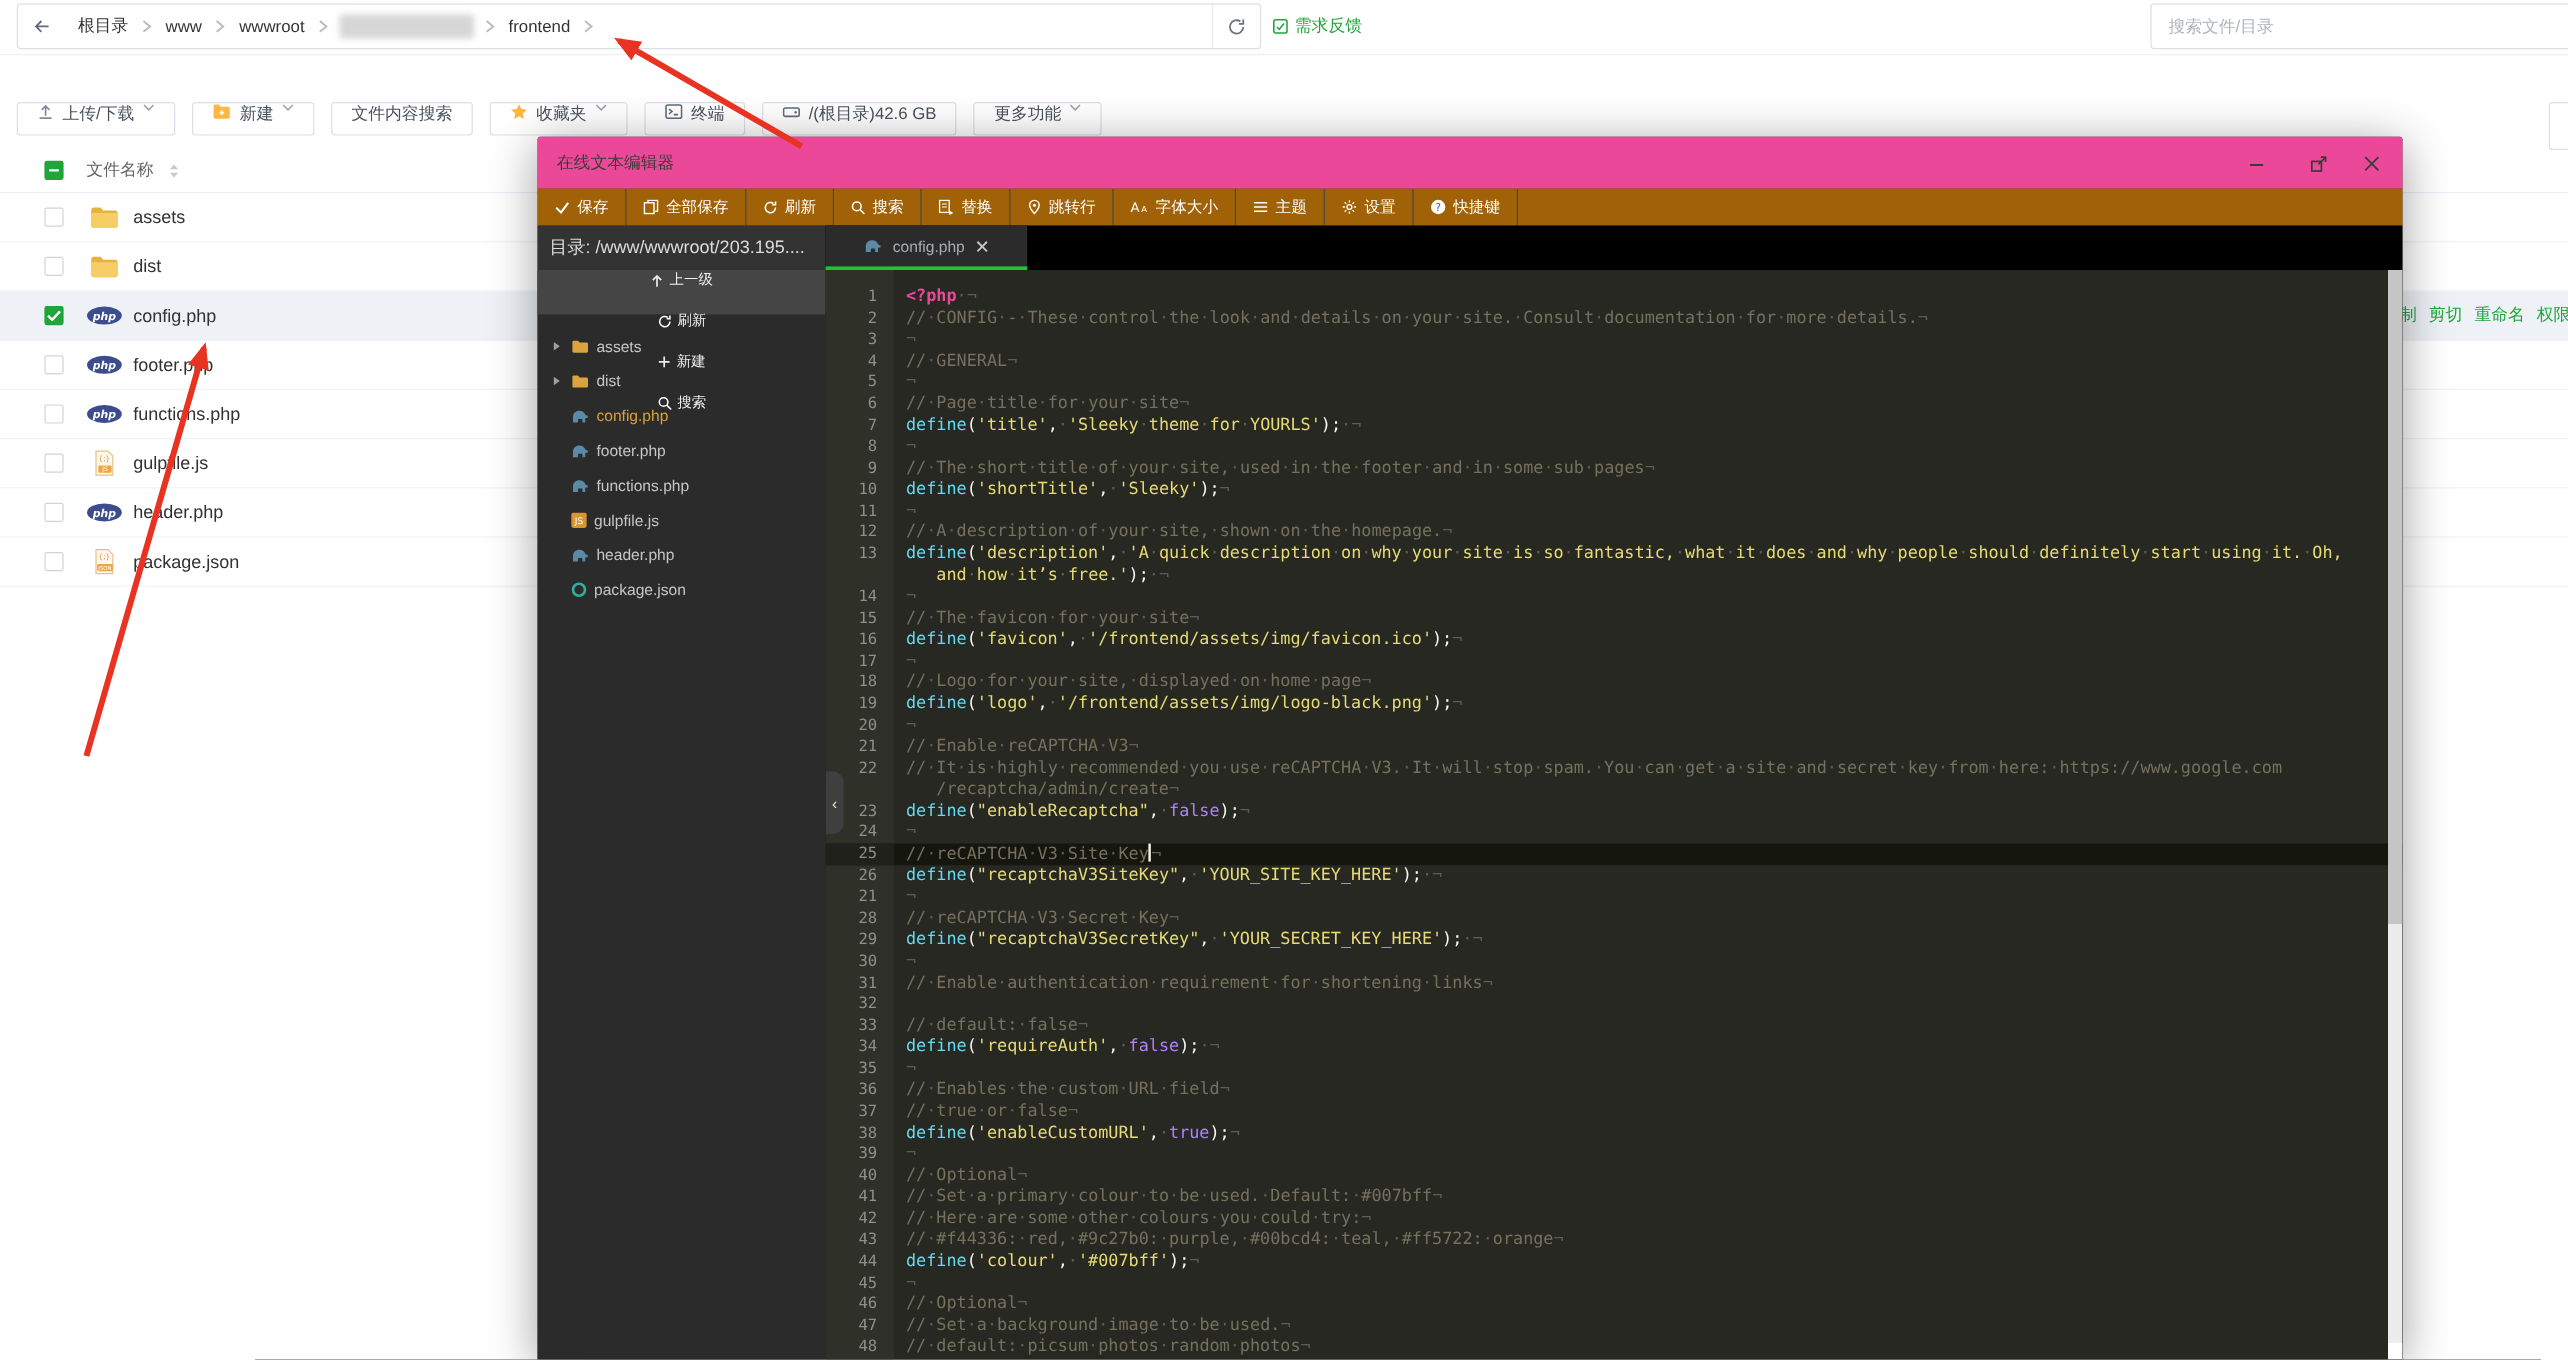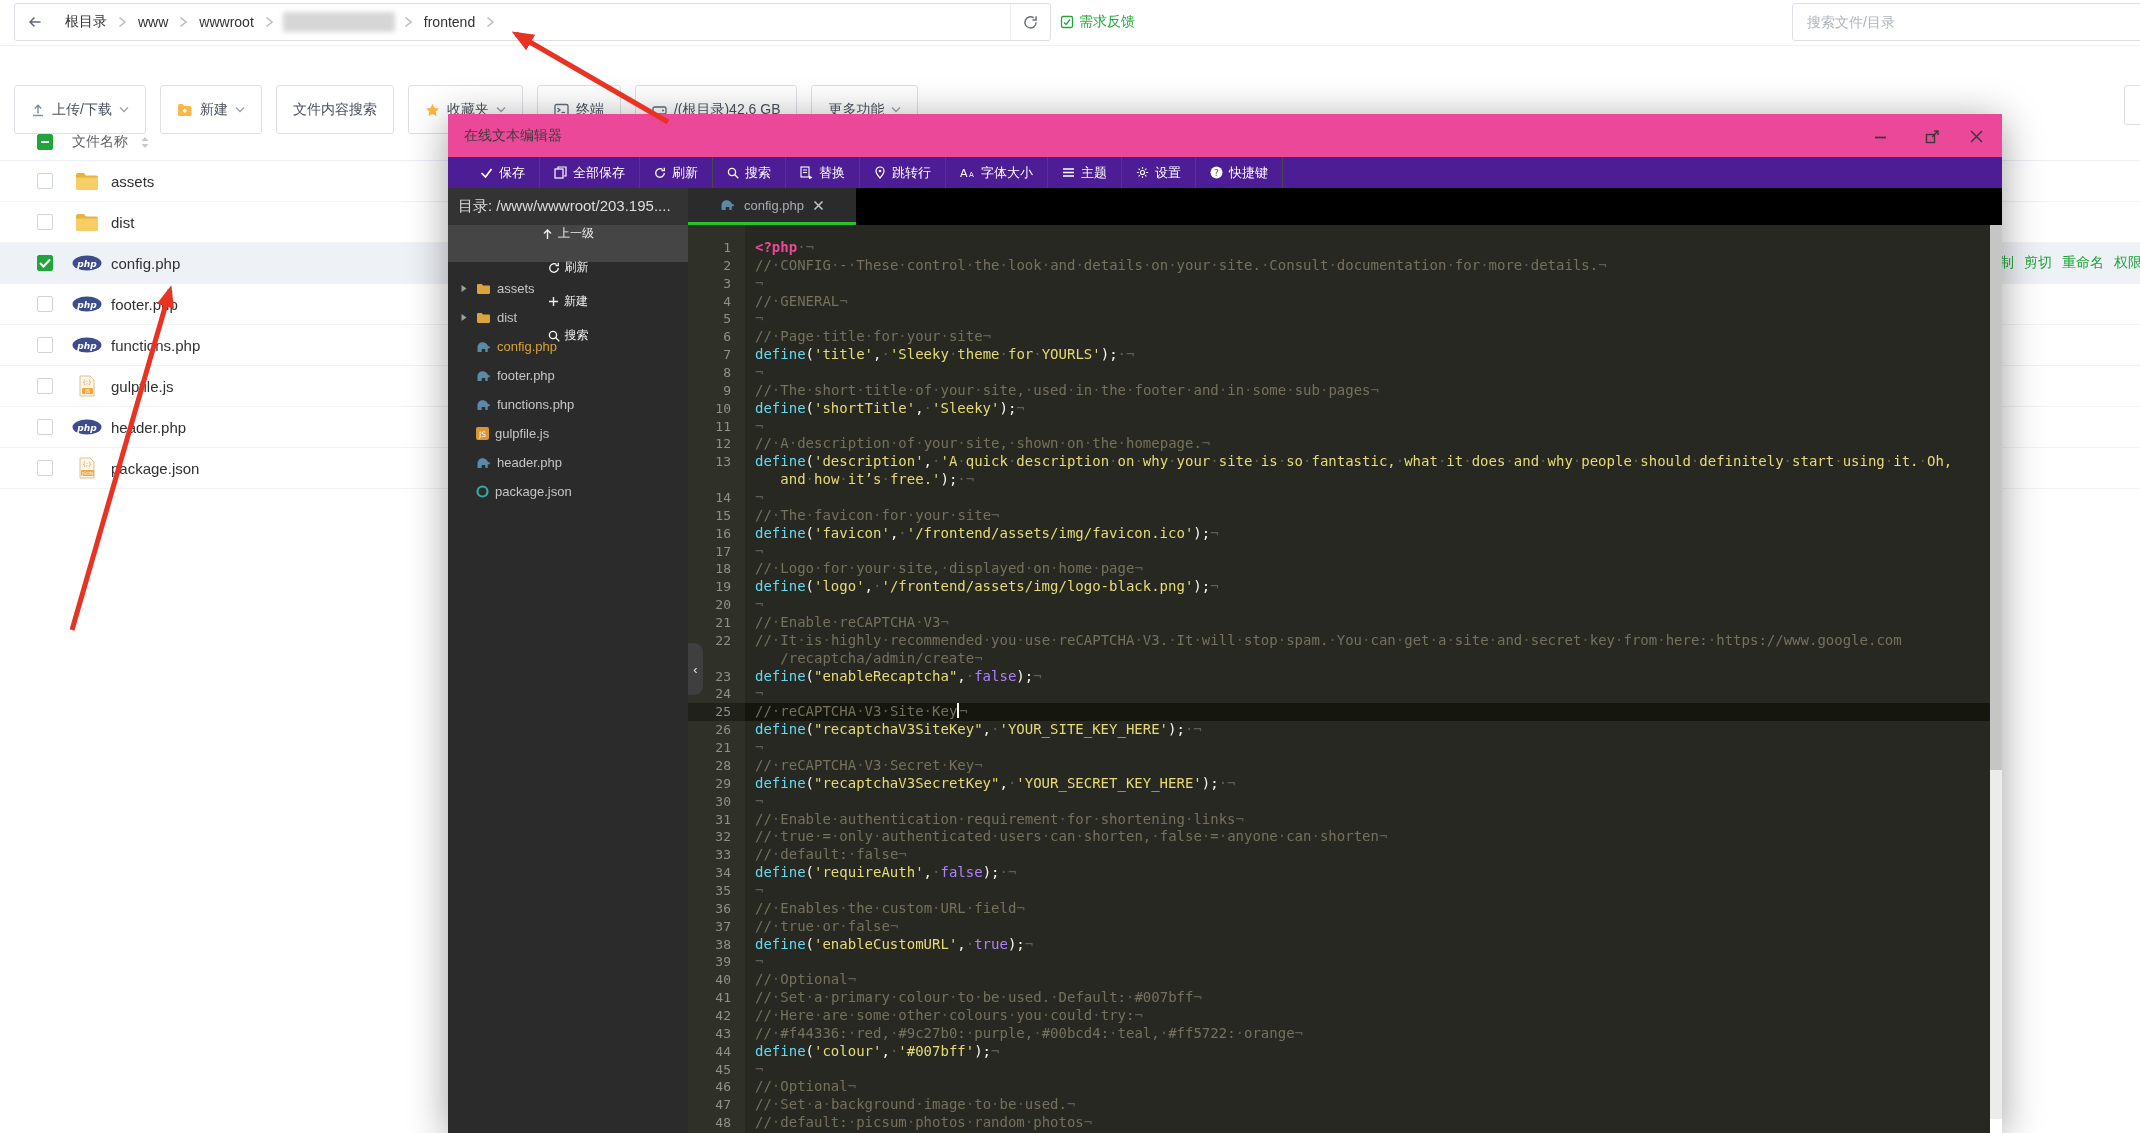--- a/index.html
+++ b/index.html
@@ -17,21 +17,21 @@
   .bb-spacer{flex:1;}
   .bc-refresh{width:40px;height:36px;display:flex;align-items:center;justify-content:center;border:none;
               border-left:1px solid #ececec;background:none;cursor:pointer;}
   .feedback{position:absolute;left:1060px;top:3px;height:38px;display:flex;align-items:center;gap:5px;
             color:#20a53a;font-size:14px;text-decoration:none;cursor:pointer;}
   .searchbox{position:absolute;left:1792px;top:3px;width:400px;height:38px;border:1px solid #dcdfe6;
              border-radius:3px;box-sizing:border-box;padding:0 14px;font-size:14px;color:#333;outline:none;}
   .searchbox::placeholder{color:#aeb4bd;}
   
   .toolbar{position:absolute;left:14px;top:85px;display:flex;gap:14px;}
-  .tbtn{height:49px;display:flex;align-items:center;gap:7px;padding:0 16px;background:#fff;
+  .tbtn{height:28px;display:flex;align-items:flex-start;gap:7px;padding:0 16px;background:#fff;
         border:1px solid #dcdfe6;border-radius:3px;font-size:14px;color:#4a515c;cursor:pointer;white-space:nowrap;}
   .sliver{position:absolute;left:2124px;top:85px;width:40px;height:38px;background:#fff;border:1px solid #dcdfe6;border-radius:3px;}
   
   .filetable{position:absolute;left:0;top:124px;width:2140px;}
   .fhead{height:36px;display:flex;align-items:center;border-bottom:1px solid #ebeef5;position:relative;}
   .fhead .hlabel{font-size:14px;color:#606266;margin-left:19px;}
   .frow{height:40px;display:flex;align-items:center;border-bottom:1px solid #f0f2f5;position:relative;}
   .frow.sel{background:#eef1f6;}
   .cb{width:16px;height:16px;border:1px solid #cfd4dc;border-radius:2px;margin-left:37px;background:#fff;
       display:flex;align-items:center;justify-content:center;box-sizing:border-box;flex-shrink:0;cursor:pointer;}
@@ -40,21 +40,21 @@
   .fname{font-size:15px;color:#303133;margin-left:8px;}
   .ractions{position:absolute;left:1986px;top:0;height:40px;display:flex;align-items:center;gap:10px;}
   .ractions span{color:#20a53a;font-size:14px;cursor:pointer;white-space:nowrap;}
   
   .modal{position:absolute;left:448px;top:114px;width:1554px;height:1019px;background:#272822;z-index:10;
          box-shadow:0 6px 40px rgba(0,0,0,.38);display:flex;flex-direction:column;border-radius:2px 2px 0 0;}
   .mhead{height:43px;background:#ec4899;display:flex;align-items:center;position:relative;flex-shrink:0;border-radius:2px 2px 0 0;}
   .mtitle{font-size:14px;color:#3c3c3c;margin-left:16px;}
   .wctl{position:absolute;top:12px;width:20px;height:20px;display:flex;align-items:center;justify-content:center;cursor:pointer;background:none;border:none;padding:0;}
   .wmin{right:112px;} .wmax{right:60px;} .wclose{right:16px;}
-  .mtoolbar{height:31px;background:#4c1d95;display:flex;flex-shrink:0;padding-left:18px;}
+  .mtoolbar{height:31px;background:#a16207;display:flex;flex-shrink:0;}
   .mtb{display:flex;align-items:center;gap:6px;padding:0 14px;font-size:13px;color:#fff;
        border-right:1px solid #484848;cursor:pointer;white-space:nowrap;}
   .pathrow{height:37px;display:flex;flex-shrink:0;}
   .pathcell{width:240px;background:#333;display:flex;align-items:center;flex-shrink:0;}
   .pathtext{font-size:15px;color:#dcdcdc;margin-left:10px;white-space:nowrap;overflow:hidden;}
   .tabbar{flex:1;background:#000;display:flex;}
   .tab{width:168px;height:37px;background:#2b2b2b;display:flex;align-items:center;justify-content:center;gap:9px;
        border-bottom:3px solid #23c32a;box-sizing:border-box;cursor:pointer;}
   .tablabel{font-size:13px;color:#a8adb3;}
   .tabclose{display:flex;align-items:center;cursor:pointer;}
@@ -652,21 +652,20 @@
           <div class="crow">
             <span class="gut">30</span>
             <span class="lc"><i class="ws">¬</i></span>
           </div>
           <div class="crow">
             <span class="gut">31</span>
             <span class="lc"><span class="c">//<i class="ws">·</i>Enable<i class="ws">·</i>authentication<i class="ws">·</i>requirement<i class="ws">·</i>for<i class="ws">·</i>shortening<i class="ws">·</i>links</span><i class="ws">¬</i></span>
           </div>
           <div class="crow">
             <span class="gut">32</span>
-            <span class="lc"><span class="c">//<i class="ws">·</i>true<i class="ws">·</i>=<i class="ws">·</i>only<i class="ws">·</i>authenticated<i class="ws">·</i>users<i class="ws">·</i>can<i class="ws">·</i>shorten,<i class="ws">·</i>false<i class="ws">·</i>=<i class="ws">·</i>anyone<i class="ws">·</i>can<i class="ws">·</i>shorten</span><i class="ws">¬</i></span>
           </div>
           <div class="crow">
             <span class="gut">33</span>
             <span class="lc"><span class="c">//<i class="ws">·</i>default:<i class="ws">·</i>false</span><i class="ws">¬</i></span>
           </div>
           <div class="crow">
             <span class="gut">34</span>
             <span class="lc"><span class="k">define</span><span class="p">(</span><span class="s">'requireAuth'</span><span class="p">,<i class="ws">·</i></span><span class="v">false</span><span class="p">);<i class="ws">·</i></span><i class="ws">¬</i></span>
           </div>
           <div class="crow">

